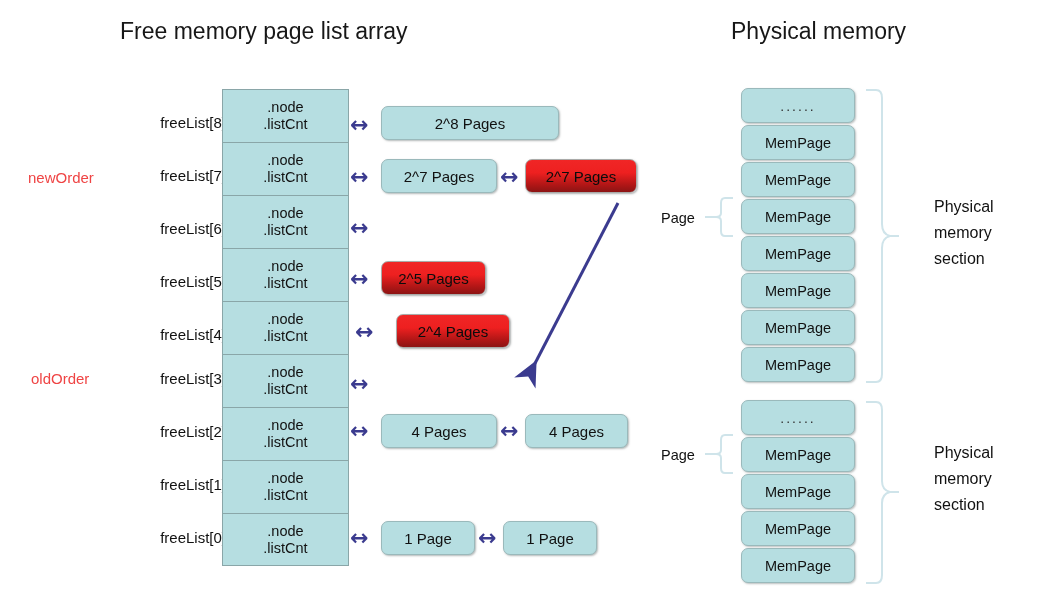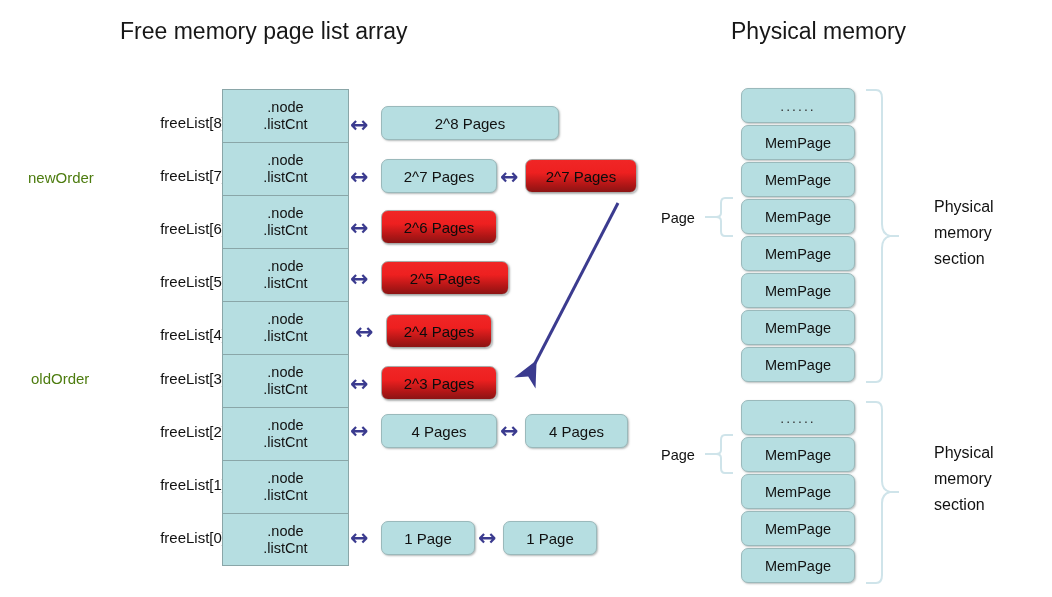--- a/index.html
+++ b/index.html
@@ -48,21 +48,21 @@
     font-size:15px;
     color:#111;
     white-space:nowrap;
     text-align:right;
     width:100px;
     right:auto;
   }
   .order-label{
     position:absolute;
     font-size:15px;
-    color:#4d7c0f;
+    color:#ef4444;
     white-space:nowrap;
   }
 
   
   .pagebox{
     position:absolute;
     box-sizing:border-box;
     height:34px;
     border-radius:7px;
     display:flex;
@@ -205,35 +205,29 @@
   </div>
 
   <div class="pagebox cyan" style="left:381px;top:159px;width:116px;">
     <span>2^7 Pages</span>
   </div>
   <div class="darrow" style="left:500px;top:166px;">↔</div>
   <div class="pagebox red" style="left:525px;top:159px;width:112px;">
     <span>2^7 Pages</span>
   </div>
 
-  <div class="pagebox red" style="left:381px;top:210px;width:116px;">
-    <span>2^6 Pages</span>
-  </div>
-
-  <div class="pagebox red" style="left:381px;top:261px;width:128px;">
+
+  <div class="pagebox red" style="left:381px;top:261px;width:105px;">
     <span>2^5 Pages</span>
   </div>
 
-  <div class="pagebox red" style="left:386px;top:314px;width:106px;">
+  <div class="pagebox red" style="left:396px;top:314px;width:114px;">
     <span>2^4 Pages</span>
   </div>
 
-  <div class="pagebox red" style="left:381px;top:366px;width:116px;">
-    <span>2^3 Pages</span>
-  </div>
 
   <div class="pagebox cyan" style="left:381px;top:414px;width:116px;">
     <span>4 Pages</span>
   </div>
   <div class="darrow" style="left:500px;top:420px;">↔</div>
   <div class="pagebox cyan" style="left:525px;top:414px;width:103px;">
     <span>4 Pages</span>
   </div>
 
   <div class="pagebox cyan" style="left:381px;top:521px;width:94px;">

